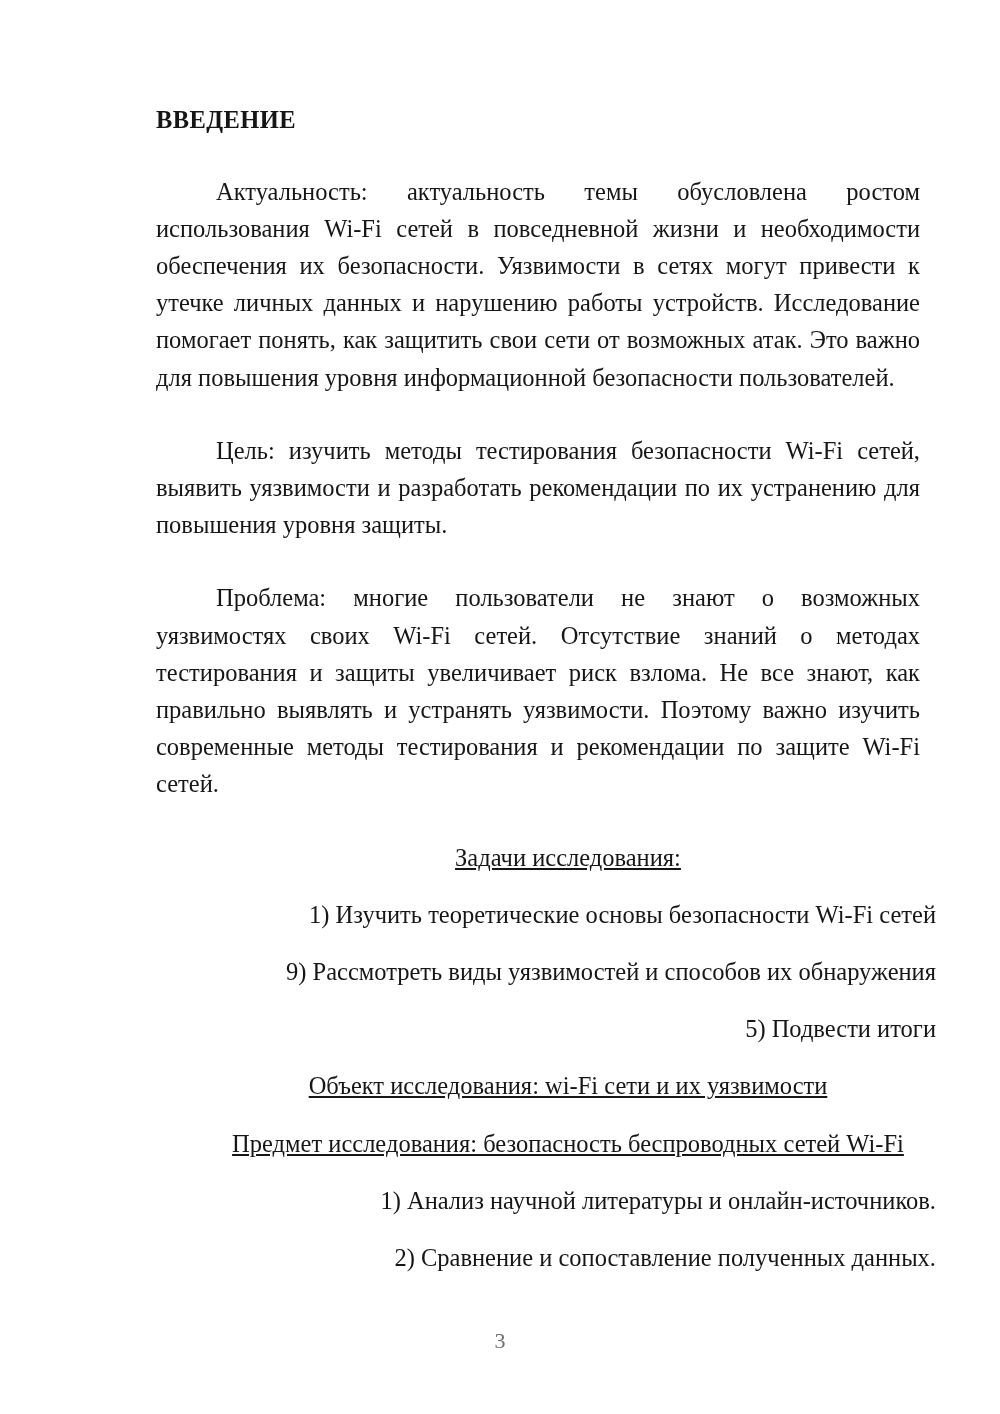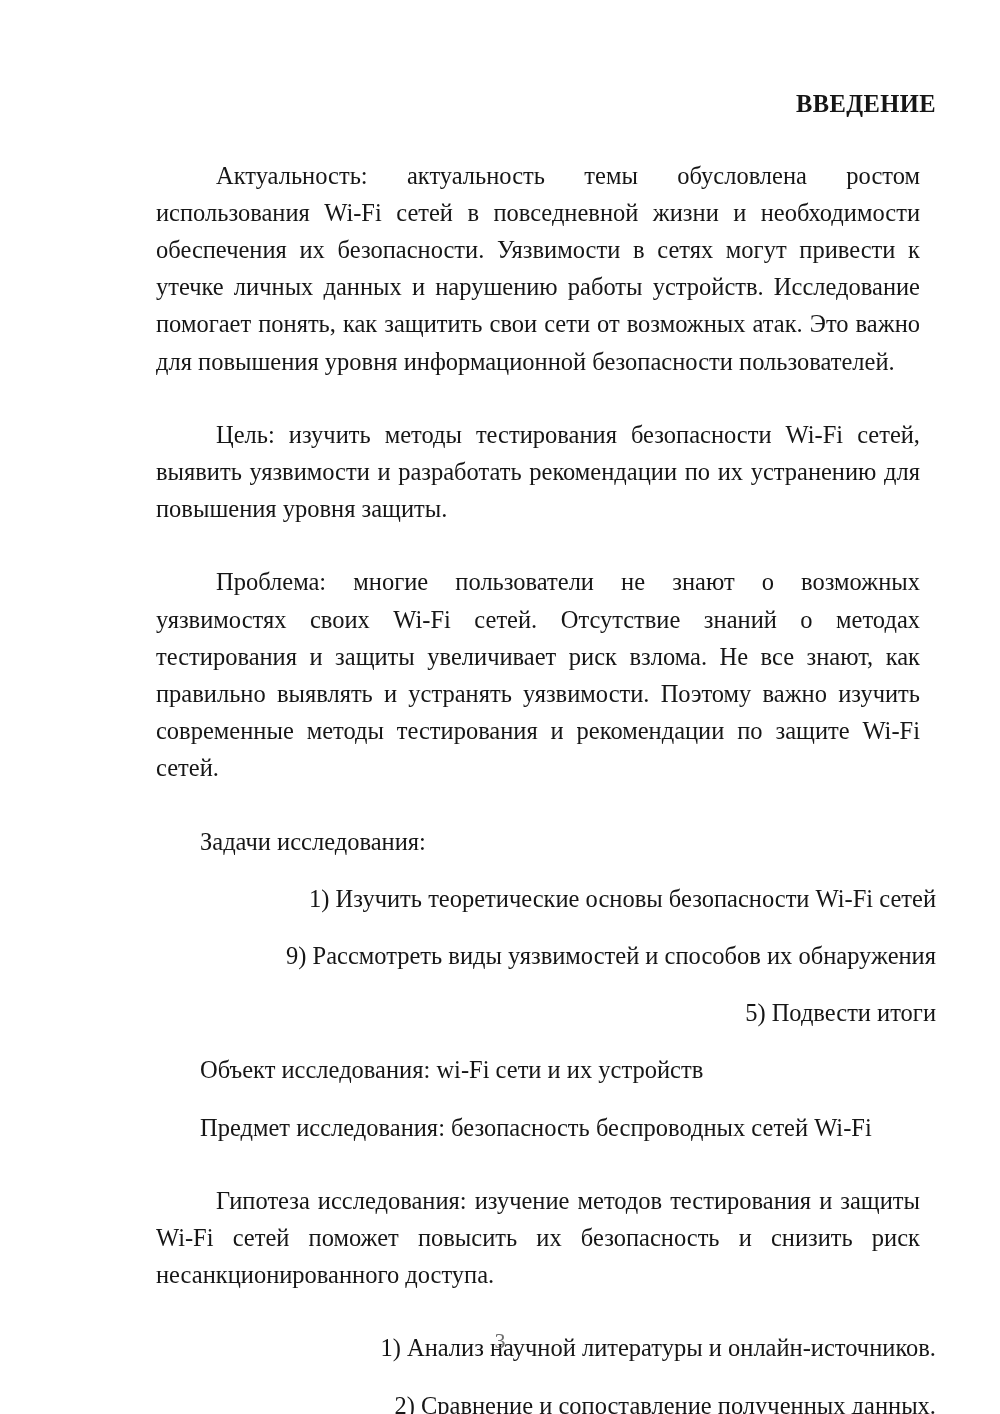--- a/index.html
+++ b/index.html
@@ -22,48 +22,49 @@
   }
   .content {
     position: absolute;
     left: 140px;
     top: 0;
     width: 796px;
   }
   .doc-title {
     font-size: 24.5px;
     font-weight: bold;
-    text-align: right;
+    text-align: left;
     letter-spacing: 0.4px;
-    margin: 0;
+    margin: 16px;
     padding-top: 92px;
     line-height: 1.0;
   }
   .para {
     font-size: 24.5px;
     line-height: 37.2px;
     text-align: justify;
     text-justify: inter-word;
     text-indent: 60px;
     margin: 16px;
     padding-top: 20px;
     hyphens: none;
   }
   .para.first {
     padding-top: 24px;
   }
   
   .stmt {
     font-size: 24.5px;
     line-height: 37.2px;
-    text-align: left;
+    text-align: center;
     text-indent: 60px;
     margin: 0;
     padding-top: 20px;
     white-space: nowrap;
+    text-decoration: underline;
   }
   .list {
     list-style: none;
     margin: 0;
     padding: 0;
   }
   .list-item {
     font-size: 24.5px;
     line-height: 37.2px;
     text-align: right;
@@ -98,25 +99,24 @@
     <p class="para">Проблема: многие пользователи не знают о возможных уязвимостях своих Wi-Fi сетей. Отсутствие знаний о методах тестирования и защиты увеличивает риск взлома. Не все знают, как правильно выявлять и устранять уязвимости. Поэтому важно изучить современные методы тестирования и рекомендации по защите Wi-Fi сетей.</p>
 
     <p class="stmt">Задачи исследования:</p>
 
     <ol class="list">
       <li class="list-item">1) Изучить теоретические основы безопасности Wi-Fi сетей</li>
       <li class="list-item">9) Рассмотреть виды уязвимостей и способов их обнаружения</li>
       <li class="list-item">5) Подвести итоги</li>
     </ol>
 
-    <p class="stmt">Объект исследования: wi-Fi сети и их устройств</p>
+    <p class="stmt">Объект исследования: wi-Fi сети и их уязвимости</p>
 
     <p class="stmt">Предмет исследования: безопасность беспроводных сетей Wi-Fi</p>
 
-    <p class="para">Гипотеза исследования: изучение методов тестирования и защиты Wi-Fi сетей поможет повысить их безопасность и снизить риск несанкционированного доступа.</p>
 
 
     <ol class="list">
       <li class="list-item">1) Анализ научной литературы и онлайн-источников.</li>
       <li class="list-item">2) Сравнение и сопоставление полученных данных.</li>
     </ol>
 
   </div>
 
   <div class="page-number">3</div>

